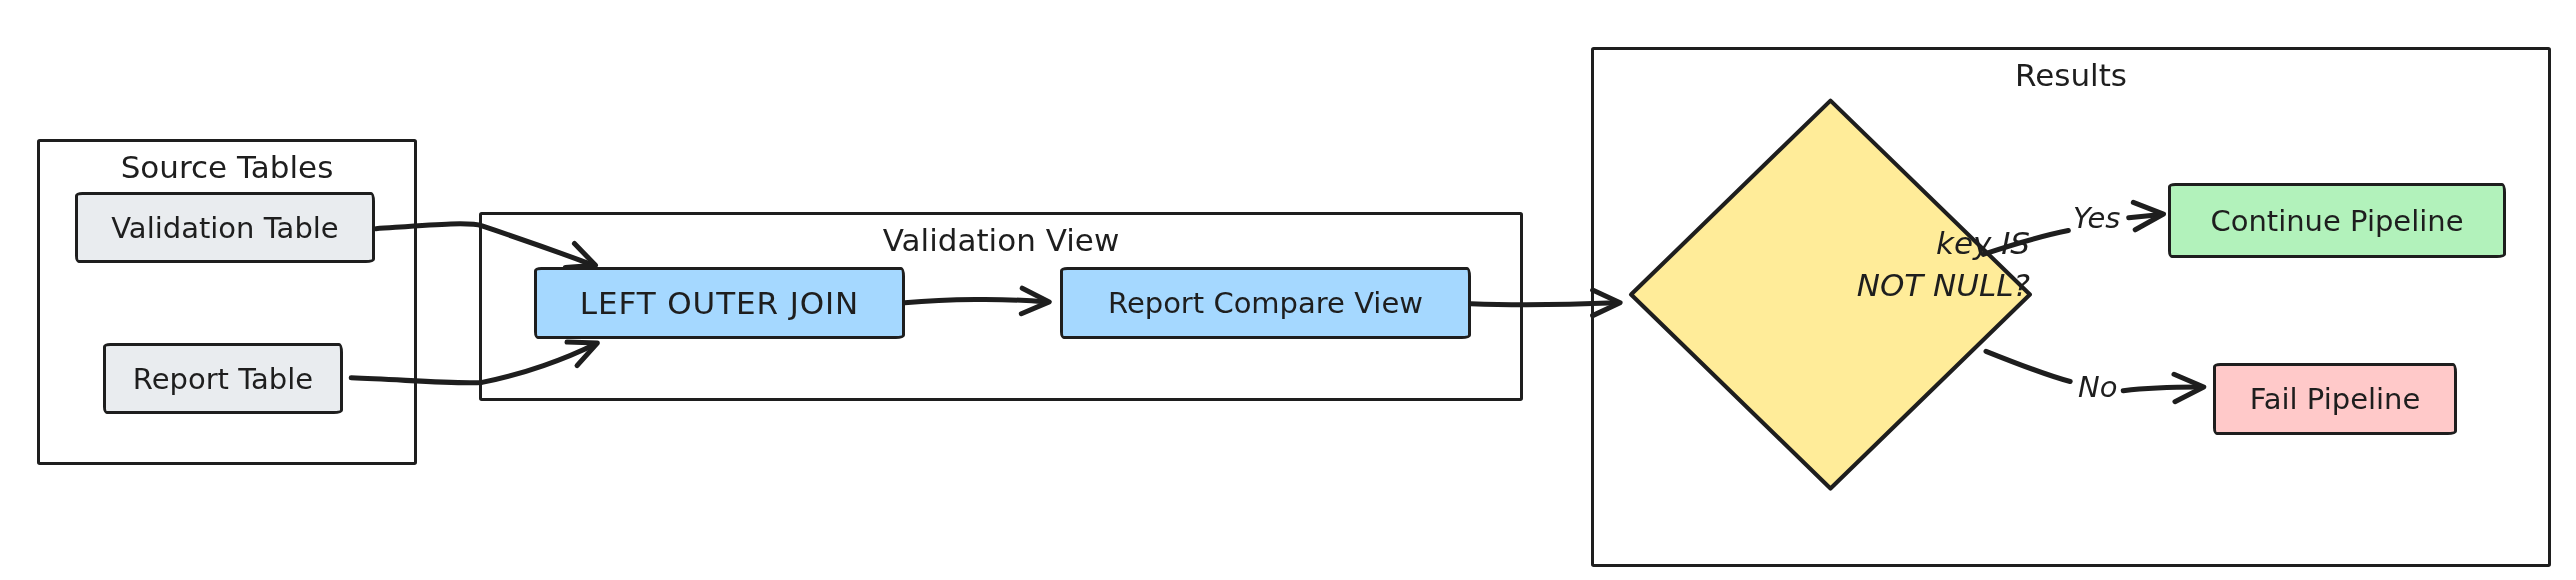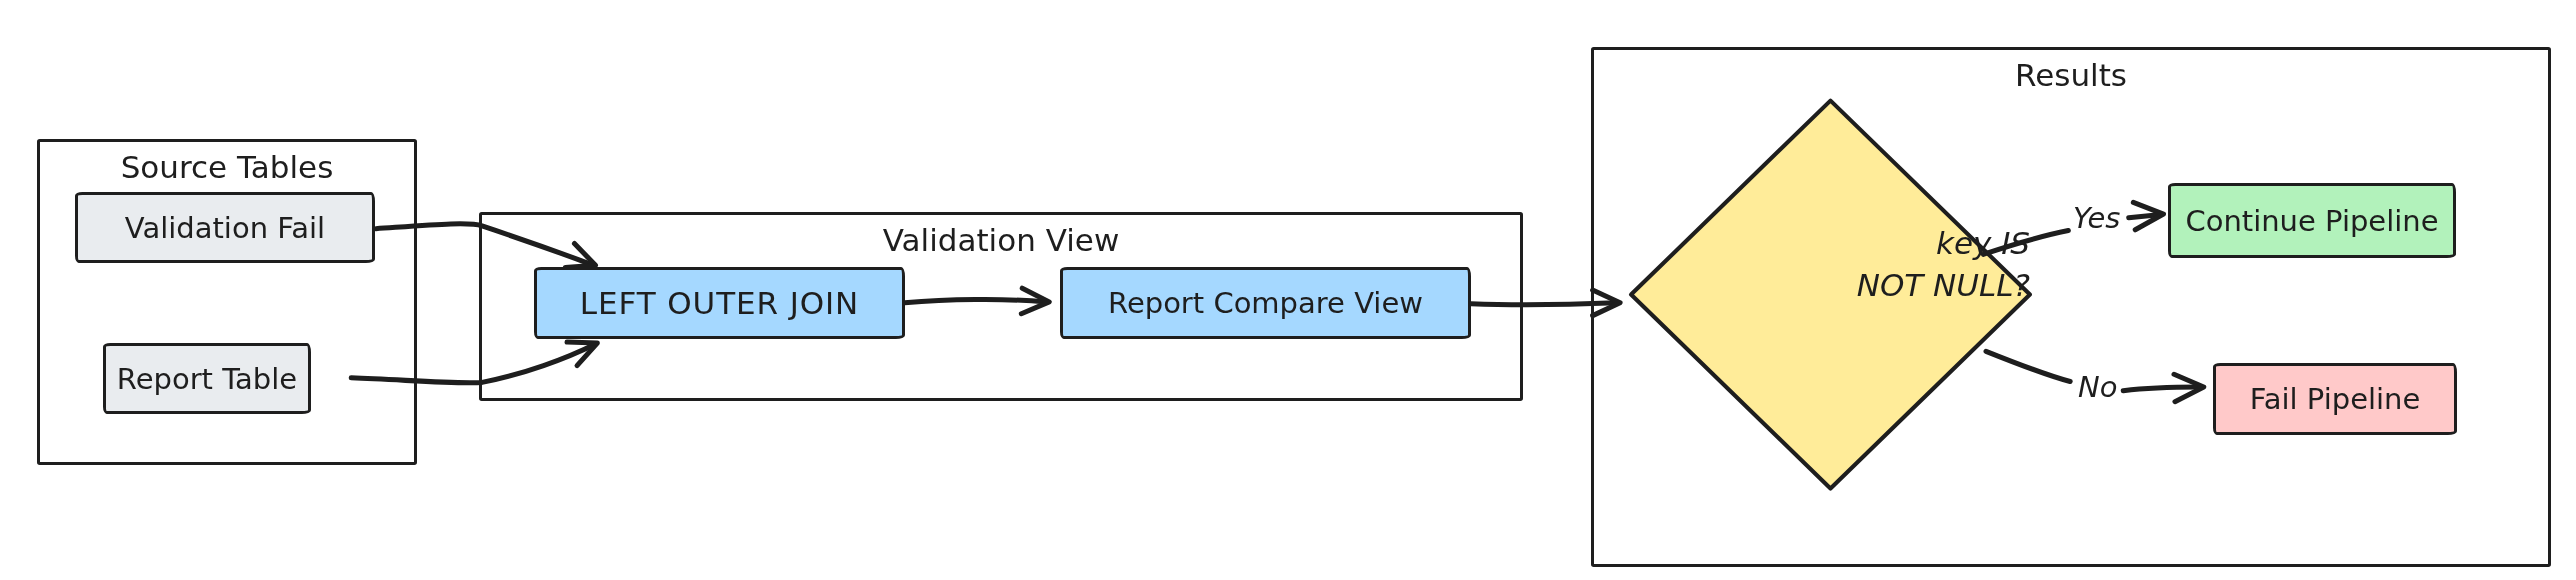--- a/index.html
+++ b/index.html
@@ -84,23 +84,23 @@
 
     <path class="edge" d="M 2170,384 C 2205,398 2235,410 2262,417"></path>
     <path class="edge" d="M 2320,427 C 2345,424 2378,423 2402,423"></path>
     <path class="edge" d="M -32,-15 L 0,0 L -32,15" transform="translate(2408,423) rotate(-2)"></path>
   </svg>
 
   <div class="container" style="left:37px;top:139px;width:374px;height:320px;">
     <span class="container-title">Source Tables</span>
   </div>
   <div class="node gray" style="left:75px;top:192px;width:300px;height:71px;">
-    <span>Validation Fail</span>
+    <span>Validation Table</span>
   </div>
-  <div class="node gray" style="left:103px;top:343px;width:208px;height:71px;align-items:center;">
+  <div class="node gray" style="left:103px;top:343px;width:240px;height:71px;align-items:center;">
     <span>Report Table</span>
   </div>
 
   <div class="container" style="left:479px;top:212px;width:1032px;height:183px;padding-left:6px;">
     <span class="container-title">Validation View</span>
   </div>
   <div class="node blue caps" style="left:534px;top:267px;width:371px;height:72px;">
     <span>LEFT OUTER JOIN</span>
   </div>
   <div class="node blue" style="left:1060px;top:267px;width:411px;height:72px;">
@@ -112,21 +112,21 @@
   </div>
 
   <div class="diamond-label">
     <div>key IS</div>
     <div>NOT NULL?</div>
   </div>
 
   <span class="edge-label yes">Yes</span>
   <span class="edge-label no">No</span>
 
-  <div class="node green" style="left:2168px;top:183px;width:288px;height:75px;">
+  <div class="node green" style="left:2168px;top:183px;width:338px;height:75px;">
     <span>Continue Pipeline</span>
   </div>
   <div class="node red" style="left:2213px;top:351px;width:244px;height:72px;">
     <span>Fail Pipeline</span>
   </div>
 
 </div>
 
 
 </body></html>

